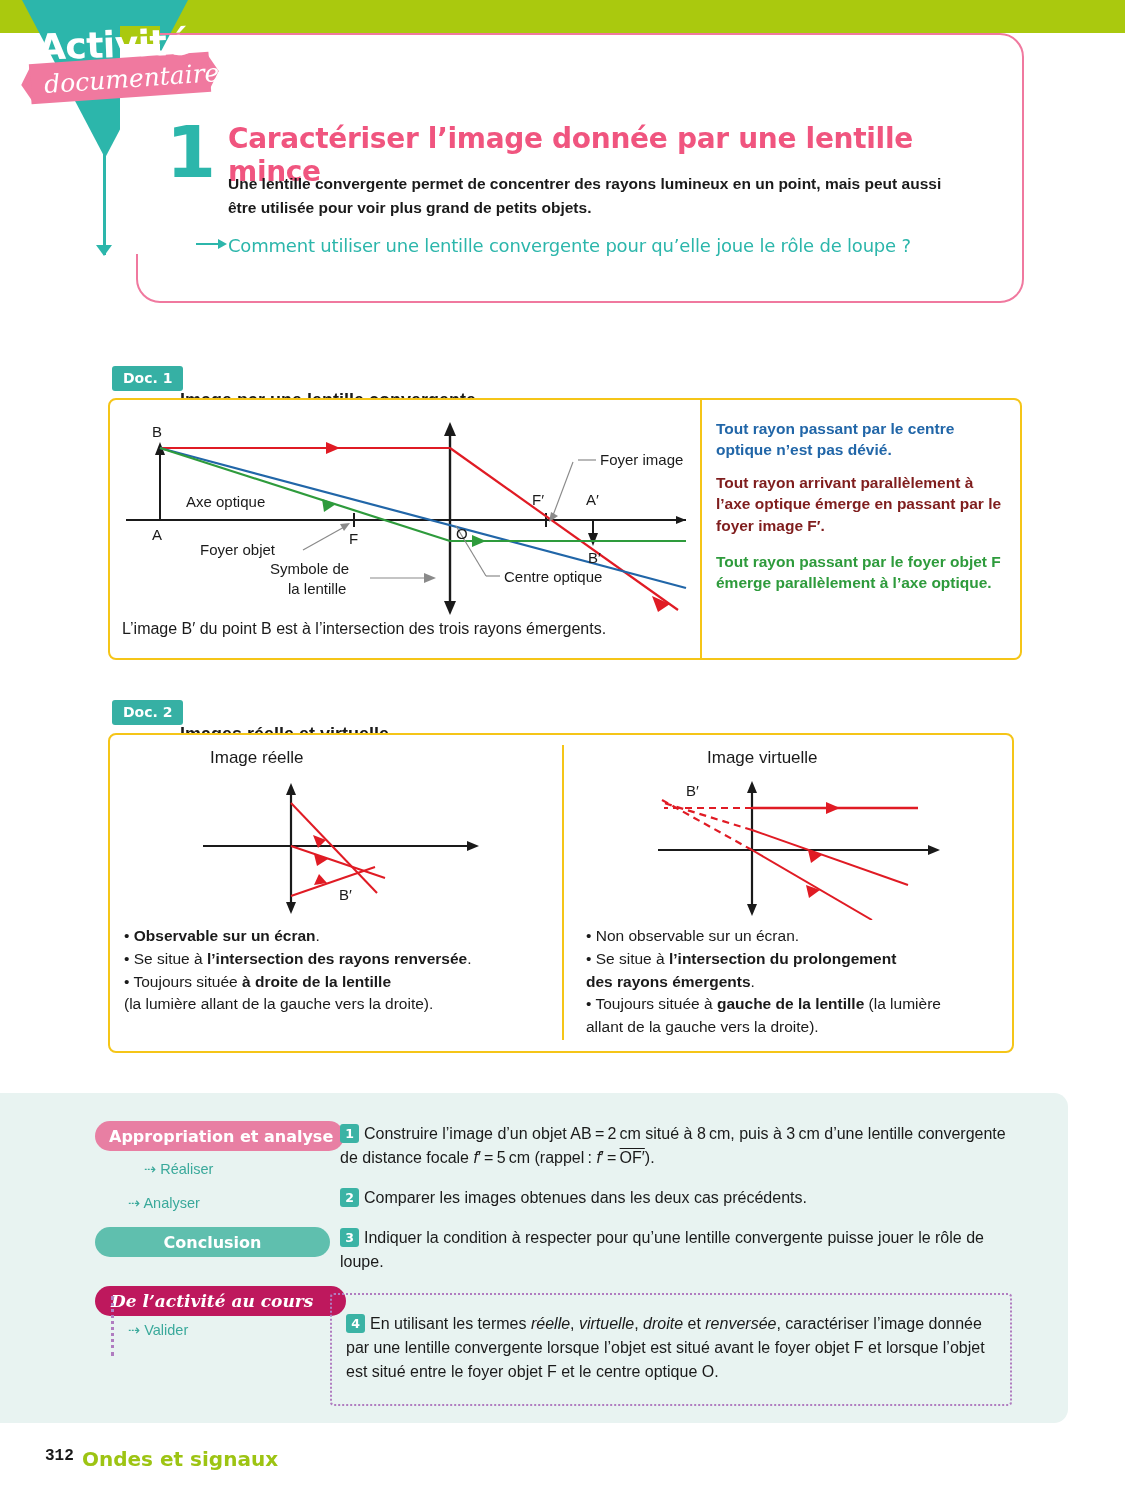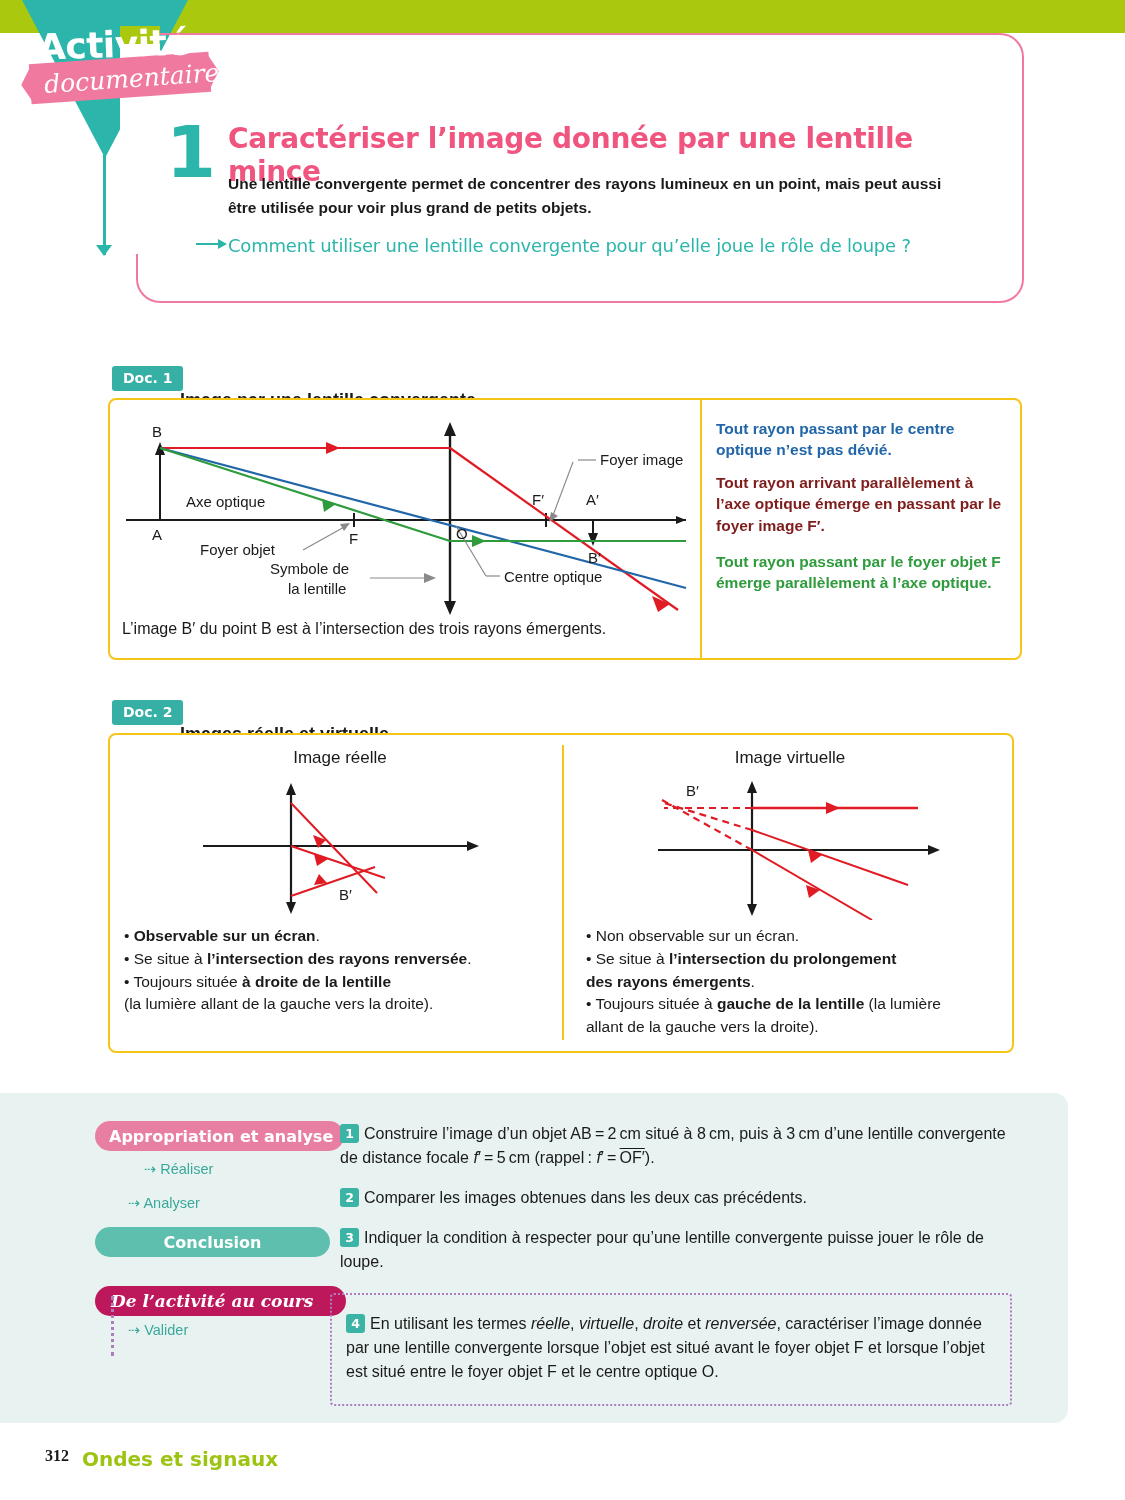--- a/index.html
+++ b/index.html
@@ -129,21 +129,21 @@
     position:absolute;font-size:15.5px;font-weight:bold;line-height:1.38;
   }
   .rule-blue{color:#2166a8;}
   .rule-red{color:#7f1d1d;}
   .rule-green{color:#2e9b3c;}
   .vsep{
     position:absolute;left:700px;top:400px;width:2px;height:258px;background:#f5c518;
   }
   
   .d2head{
-    position:absolute;font-size:17px;color:#1a1a1a;text-align:center;
+    position:absolute;font-size:17px;color:#1a1a1a;text-align:left;
   }
   .d2bullets{
     position:absolute;font-size:15.5px;color:#1a1a1a;line-height:1.47;
   }
   .d2bullets b{font-weight:bold;}
   .d2sep{
     position:absolute;left:562px;top:745px;width:2px;height:295px;background:#f5c518;
   }
   
   .bottom-panel{
@@ -175,21 +175,21 @@
   .dotbox{
     position:absolute;left:330px;top:1293px;width:682px;height:113px;
     border:2px dotted #b07cc0;border-radius:4px;box-sizing:border-box;
   }
   .dotline-left{
     position:absolute;left:111px;top:1296px;width:2px;height:60px;
     border-left:3px dotted #b07cc0;
   }
   .footer-num{
     position:absolute;left:45px;top:1447px;font-size:16px;font-weight:bold;color:#1a1a1a;
-    font-family:Liberation Serif, serif;
+    font-family:Liberation Mono, monospace;
     text-align:right;
   }
   .footer-txt{
     position:absolute;left:82px;top:1447px;font-size:20px;font-weight:bold;color:#9dc413;
     font-family:"DejaVu Sans", sans-serif;
   }
   svg{display:block;}
   .lbl{font-family:"Liberation Sans",sans-serif;font-size:15px;fill:#1a1a1a;}
 </style>
 </head>
@@ -281,21 +281,21 @@
 
 <div class="doc1-caption">L’image B′ du point B est à l’intersection des trois rayons émergents.</div>
 
 <div class="doc-badge" style="left:112px;top:700px;">Doc. 2</div>
 <div class="doc-title" style="left:180px;top:700px;">Images réelle et virtuelle</div>
 
 <div class="yellow-box" style="left:108px;top:733px;width:906px;height:320px;"></div>
 <div class="d2sep"></div>
 
 <div class="d2head" style="left:210px;top:748px;width:260px;">Image réelle</div>
-<div class="d2head" style="left:660px;top:748px;width:260px;">Image virtuelle</div>
+<div class="d2head" style="left:707px;top:748px;width:260px;">Image virtuelle</div>
 
 <svg style="position:absolute;left:195px;top:778px;" width="290" height="140" viewBox="0 0 290 140">
   <line x1="8" y1="68" x2="280" y2="68" stroke="#1a1a1a" stroke-width="2"></line>
   <polygon points="284,68 272,63 272,73" fill="#1a1a1a"></polygon>
   <line x1="96" y1="10" x2="96" y2="130" stroke="#1a1a1a" stroke-width="2.2"></line>
   <polygon points="96,5 91,17 101,17" fill="#1a1a1a"></polygon>
   <polygon points="96,136 91,124 101,124" fill="#1a1a1a"></polygon>
 
   <line x1="96" y1="25" x2="182" y2="115" stroke="#e01b24" stroke-width="2"></line>
   <polygon points="131,62 118,57 123,70" fill="#e01b24"></polygon>

